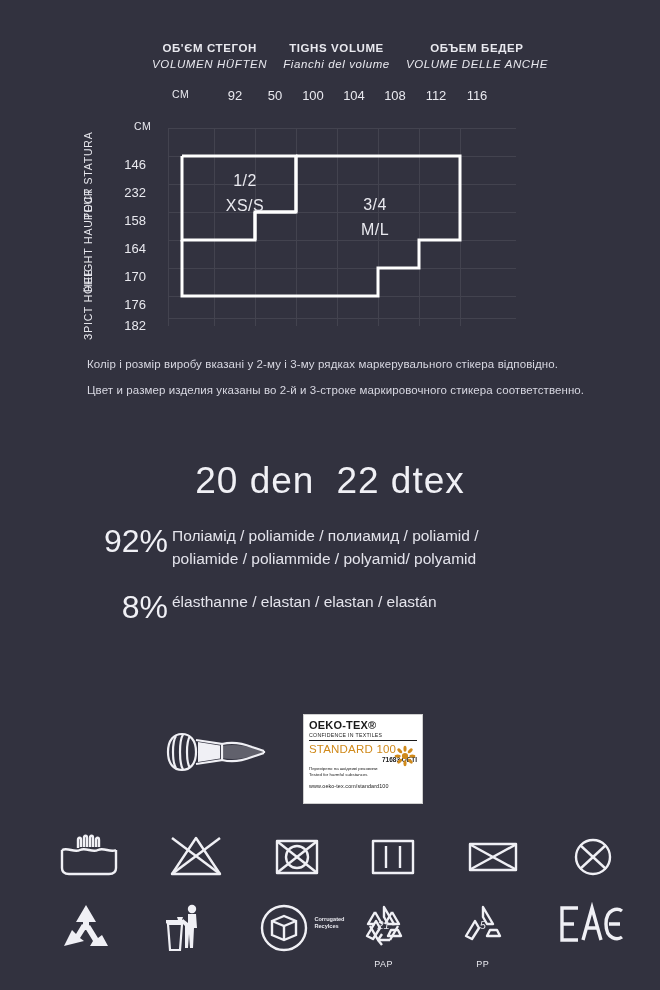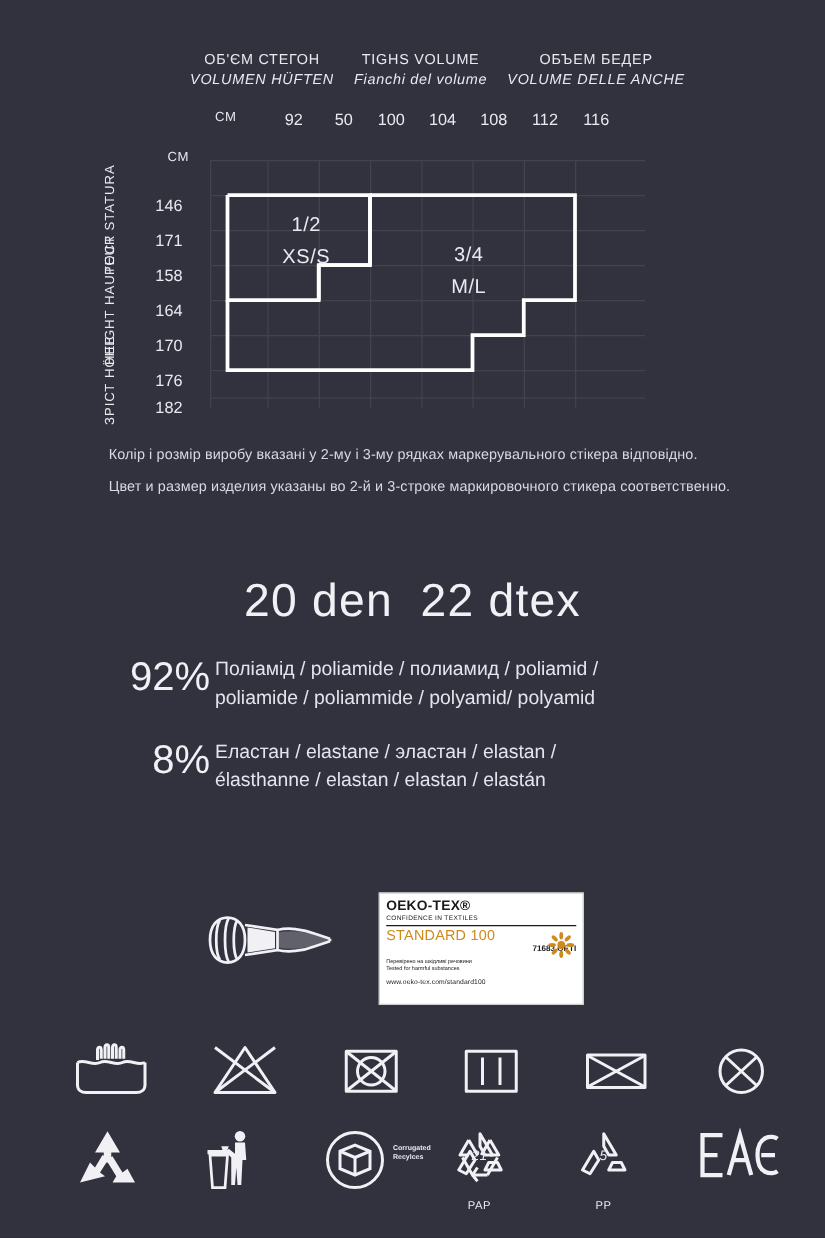--- a/index.html
+++ b/index.html
@@ -39,21 +39,21 @@
     line-height: 16px;
     color: #e9e9ef;
   }
   .hip-row {
     display: flex;
     justify-content: center;
     gap: 16px;
     white-space: nowrap;
   }
   .hip-col { text-align: center; }
-  .hip-col div:first-child { font-weight: normal; }
+  .hip-col div:first-child { font-weight: bold; }
   .hip-col div:last-child { font-style: italic; }
 
   .col-head {
     position: absolute;
     top: 88px;
     font-size: 13px;
     text-align: center;
     width: 34px;
   }
   .cm-col-label {
@@ -156,21 +156,21 @@
   #comp2 { top: 590px; }
 
   
   .yarn-icon {
     position: absolute;
     left: 160px; top: 726px;
   }
   .oeko {
     position: absolute;
     left: 303px; top: 714px;
-    width: 164px;
+    width: 120px;
     height: 90px;
     background: #ffffff;
     color: #1a1a1a;
     border: 1px solid #cfcfcf;
     box-sizing: border-box;
     padding: 4px 5px 3px 5px;
   }
   .oeko .t1 {
     font-size: 11px;
     font-weight: bold;
@@ -287,21 +287,21 @@
     <div class="col-head" style="left:258px">50</div>
     <div class="col-head" style="left:296px">100</div>
     <div class="col-head" style="left:337px">104</div>
     <div class="col-head" style="left:378px">108</div>
     <div class="col-head" style="left:419px">112</div>
     <div class="col-head" style="left:460px">116</div>
 
     <div class="cm-corner">CM</div>
 
     <div class="row-label" style="left:100px; top:157px">146</div>
-    <div class="row-label" style="left:100px; top:185px">171</div>
+    <div class="row-label" style="left:100px; top:185px">232</div>
     <div class="row-label" style="left:100px; top:213px">158</div>
     <div class="row-label" style="left:100px; top:241px">164</div>
     <div class="row-label" style="left:100px; top:269px">170</div>
     <div class="row-label" style="left:100px; top:297px">176</div>
     <div class="row-label" style="left:100px; top:318px">182</div>
 
     <div class="vert-label" style="left:82px; top:168px; height:52px">РОСТ  STATURA</div>
     <div class="vert-label" style="left:82px; top:230px; height:62px">HEIGHT  HAUTEUR</div>
     <div class="vert-label" style="left:82px; top:292px; height:48px">ЗРІСТ  HÖHE</div>
 
@@ -361,21 +361,20 @@
     <div class="pct">92%</div>
     <div class="txt">
       <div>Поліамід / poliamide / полиамид / poliamid /</div>
       <div>poliamide / poliammide / polyamid/ polyamid</div>
     </div>
   </div>
 
   <div class="comp" id="comp2">
     <div class="pct">8%</div>
     <div class="txt">
-      <div>Еластан / elastane / эластан / elastan /</div>
       <div>élasthanne / elastan / elastan / elastán</div>
     </div>
   </div>
 
   <div class="yarn-icon">
     <svg width="110" height="52" viewBox="0 0 110 52">
       <g fill="none" stroke="#f0f0f5" stroke-width="2.2">
         <path d="M8,26 C8,14 14,8 22,8 C30,8 36,14 36,26 C36,38 30,44 22,44 C14,44 8,38 8,26 Z"></path>
         <path d="M16,10 C12,16 12,36 16,42"></path>
         <path d="M23,8.5 C19,15 19,37 23,43.5"></path>

